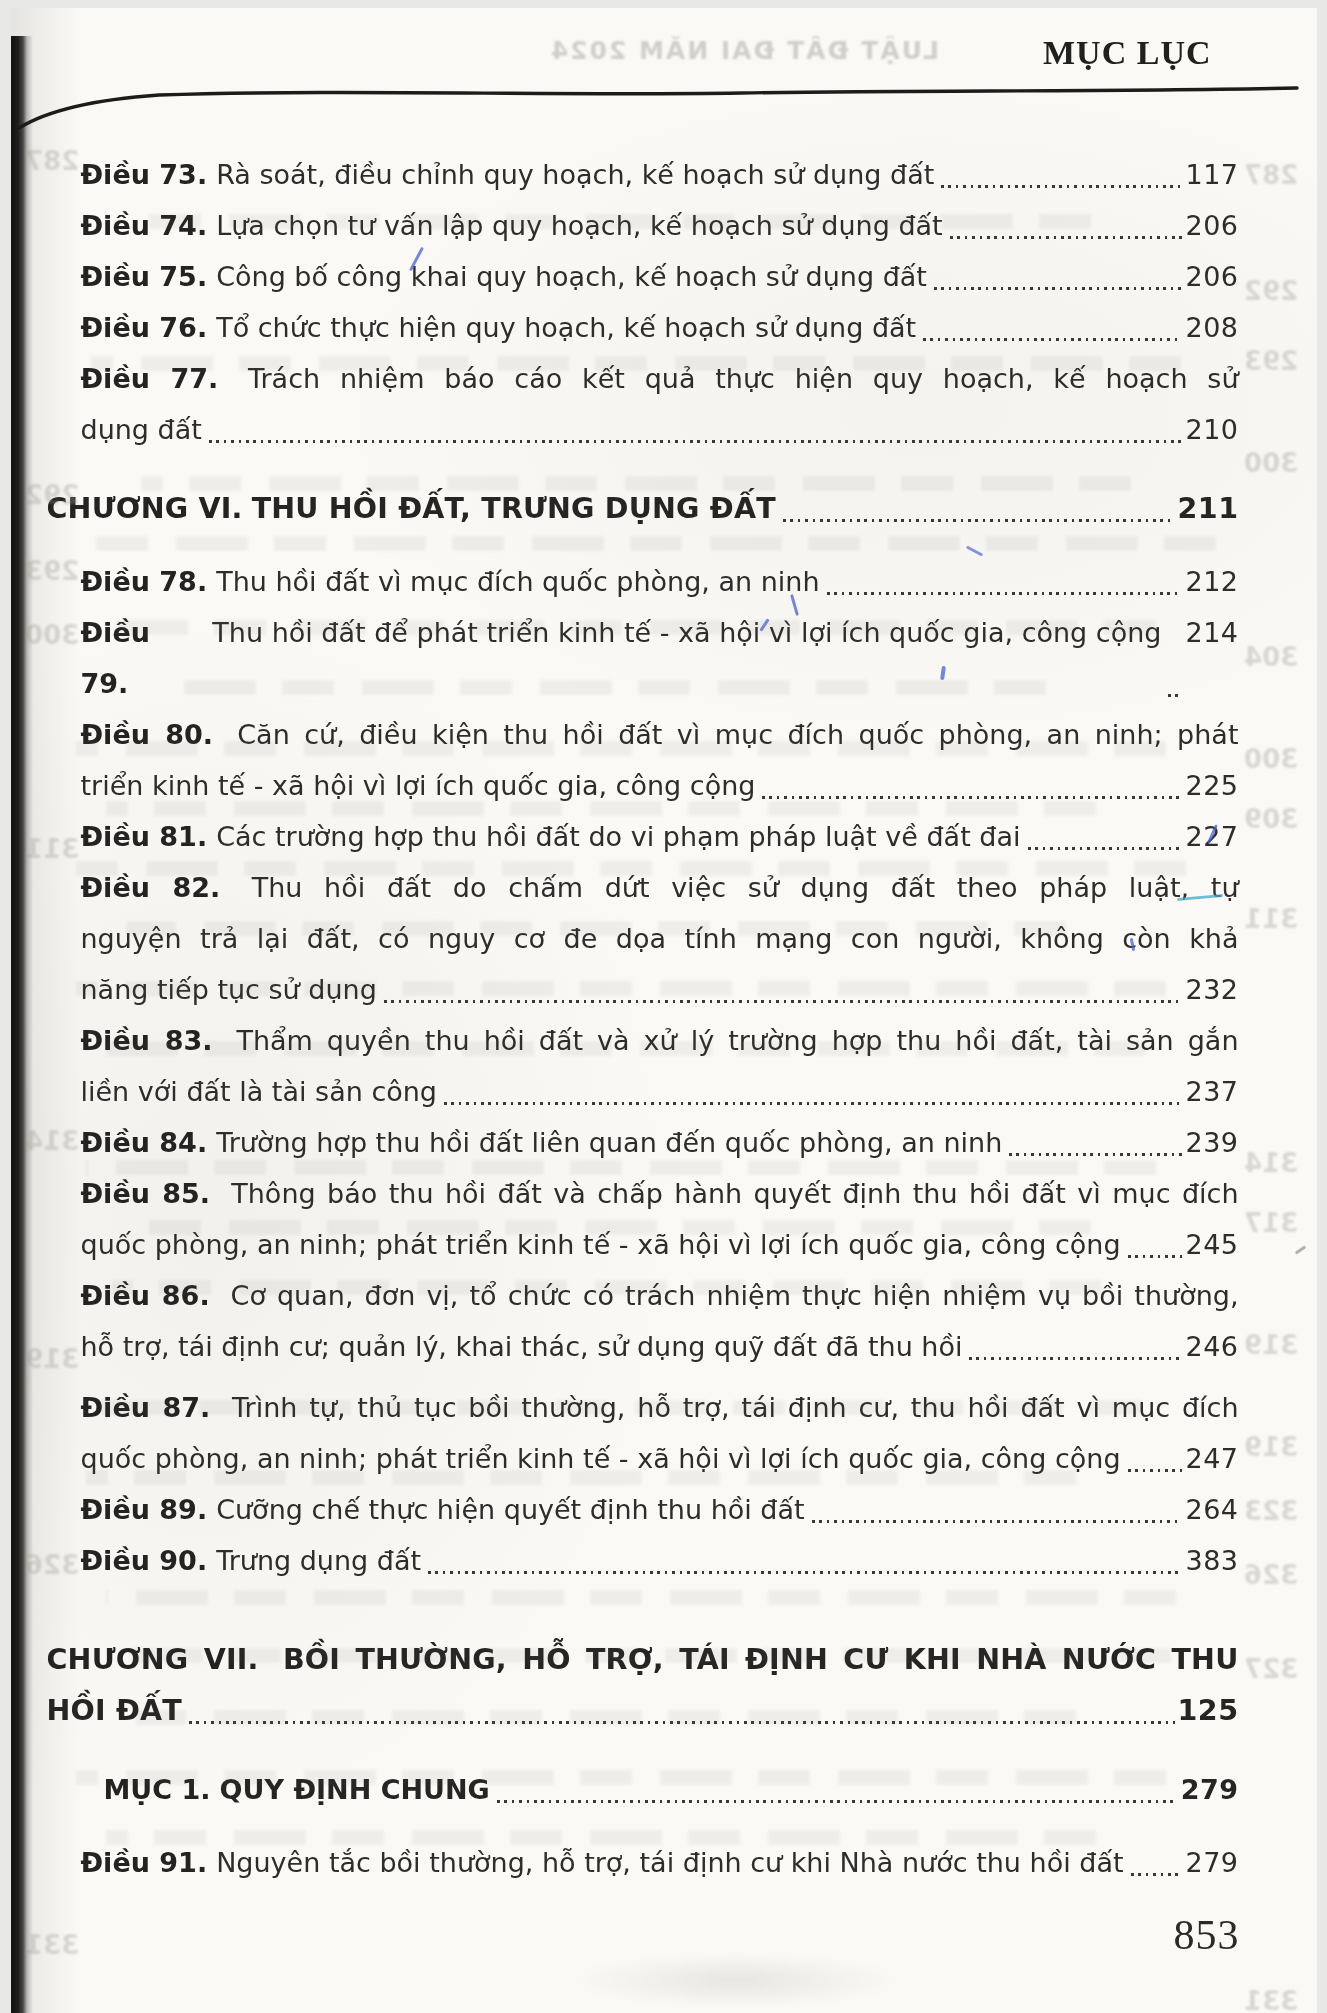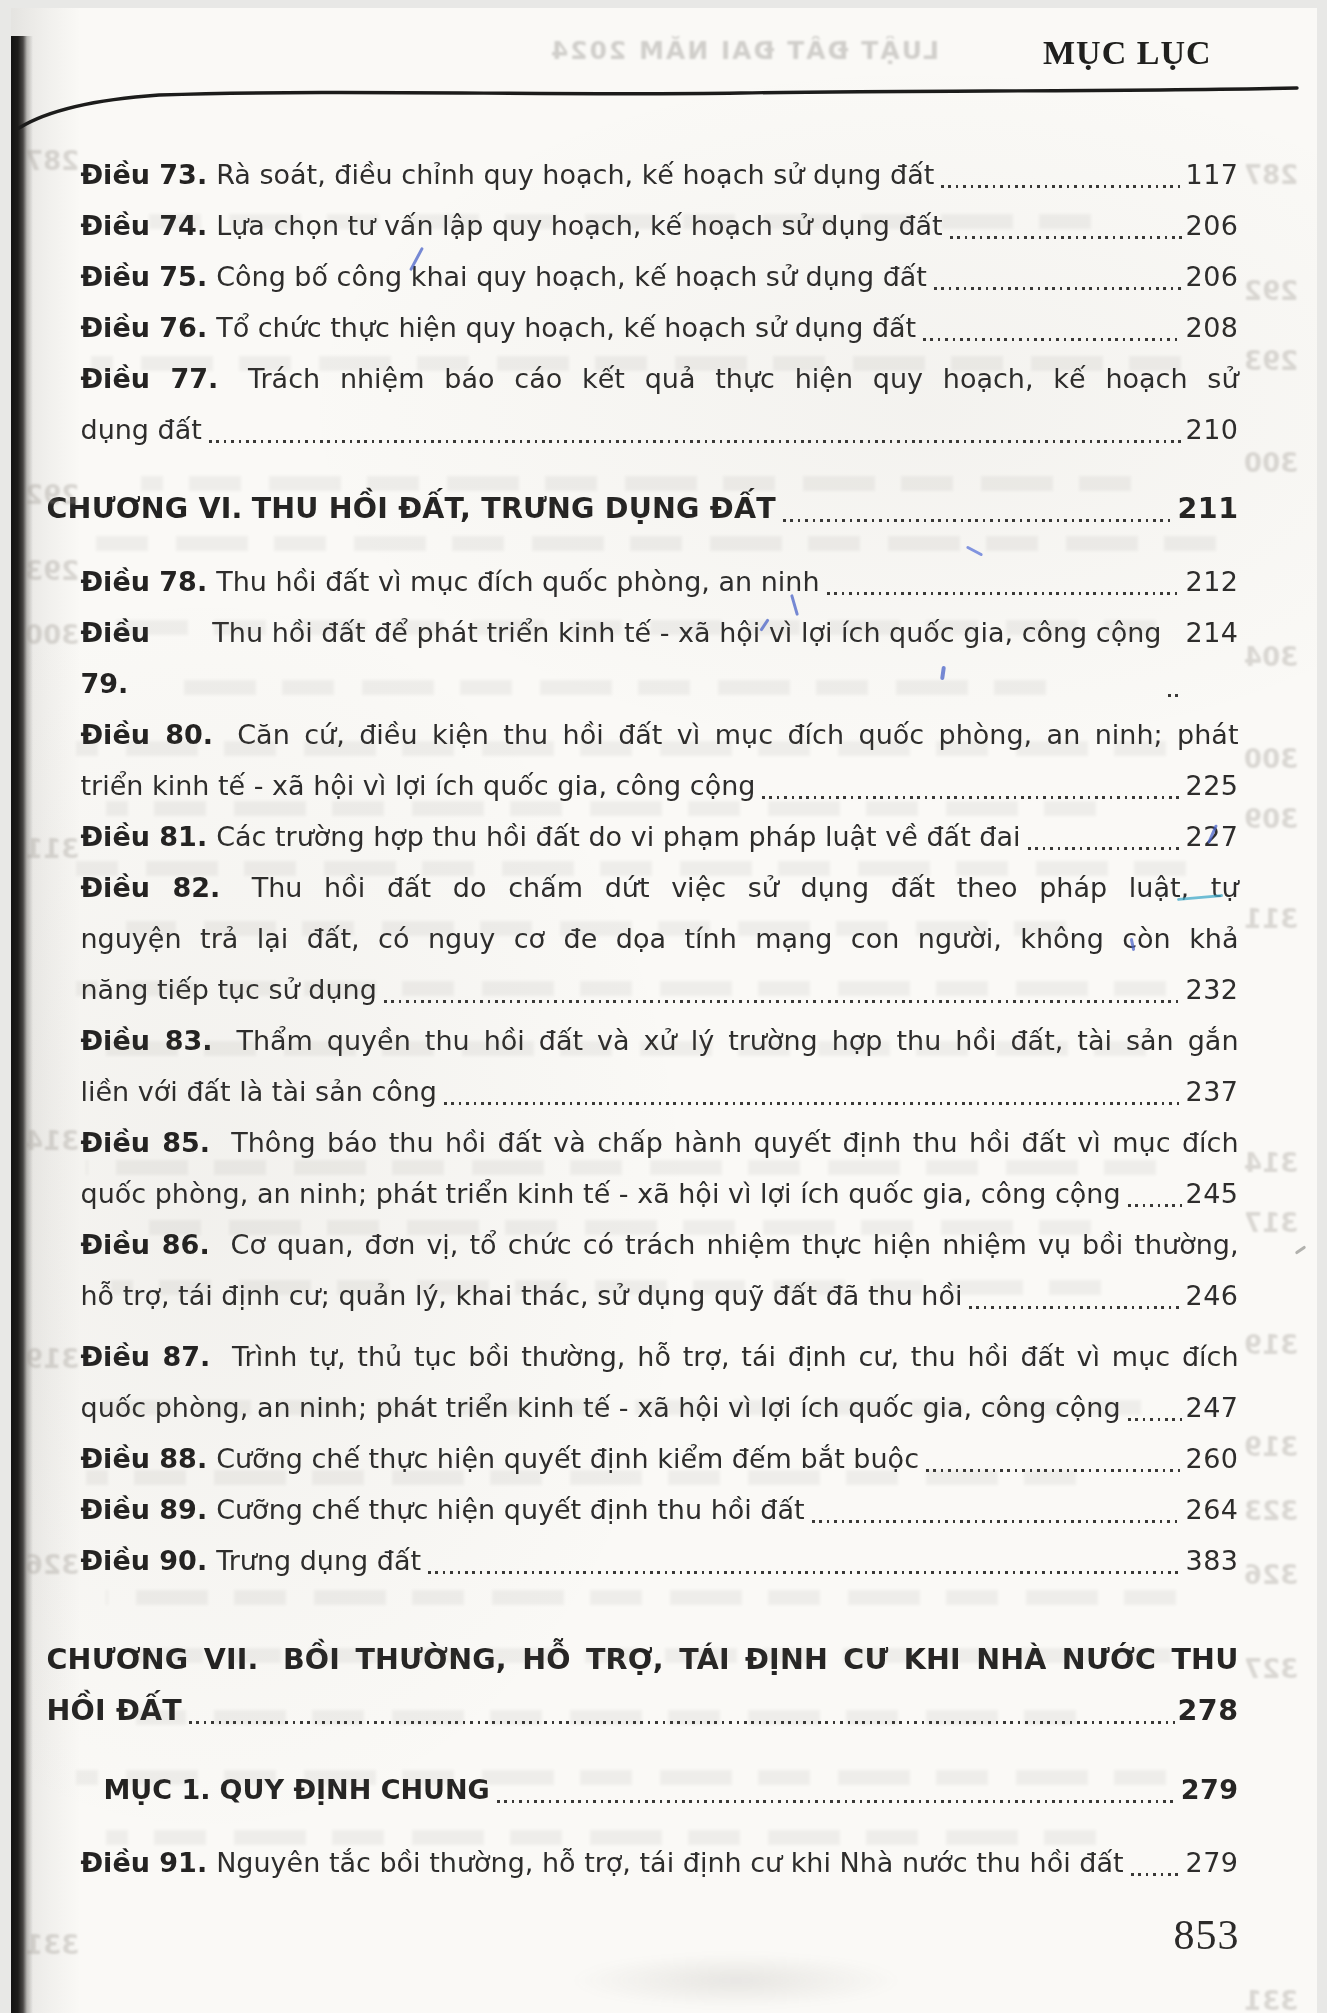--- a/index.html
+++ b/index.html
@@ -187,20 +187,28 @@
       </div>
       <div class="entry article">
         <div class="row just"><b class="label">Điều 83. </b><span class="txt">Thẩm quyền thu hồi đất và xử lý trường hợp thu hồi đất, tài sản gắn</span></div>
         <div class="row final">
           <span class="txt">liền với đất là tài sản công</span>
           <span class="leader"></span>
           <span class="pg">237</span>
         </div>
       </div>
       <div class="entry article">
+        <div class="row final">
+          <b class="label">Điều 84.</b>
+          <span class="txt">Trường hợp thu hồi đất liên quan đến quốc phòng, an ninh</span>
+          <span class="leader"></span>
+          <span class="pg">239</span>
+        </div>
+      </div>
+      <div class="entry article">
         <div class="row just"><b class="label">Điều 85. </b><span class="txt">Thông báo thu hồi đất và chấp hành quyết định thu hồi đất vì mục đích</span></div>
         <div class="row final">
           <span class="txt">quốc phòng, an ninh; phát triển kinh tế - xã hội vì lợi ích quốc gia, công cộng</span>
           <span class="leader"></span>
           <span class="pg">245</span>
         </div>
       </div>
       <div class="entry article">
         <div class="row just"><b class="label">Điều 86. </b><span class="txt">Cơ quan, đơn vị, tổ chức có trách nhiệm thực hiện nhiệm vụ bồi thường,</span></div>
         <div class="row final">
@@ -212,48 +220,40 @@
       <div class="entry article" style="margin-top: 10px;">
         <div class="row just"><b class="label">Điều 87. </b><span class="txt">Trình tự, thủ tục bồi thường, hỗ trợ, tái định cư, thu hồi đất vì mục đích</span></div>
         <div class="row final">
           <span class="txt">quốc phòng, an ninh; phát triển kinh tế - xã hội vì lợi ích quốc gia, công cộng</span>
           <span class="leader"></span>
           <span class="pg">247</span>
         </div>
       </div>
       <div class="entry article">
         <div class="row final">
-          <b class="label">Điều 88.</b>
-          <span class="txt">Cưỡng chế thực hiện quyết định kiểm đếm bắt buộc</span>
-          <span class="leader"></span>
-          <span class="pg">260</span>
-        </div>
-      </div>
-      <div class="entry article">
-        <div class="row final">
           <b class="label">Điều 89.</b>
           <span class="txt">Cưỡng chế thực hiện quyết định thu hồi đất</span>
           <span class="leader"></span>
           <span class="pg">264</span>
         </div>
       </div>
       <div class="entry article">
         <div class="row final">
           <b class="label">Điều 90.</b>
           <span class="txt">Trưng dụng đất</span>
           <span class="leader"></span>
           <span class="pg">383</span>
         </div>
       </div>
       <div class="entry chapter" style="margin-top: 48px;">
         <div class="row just"><b class="label">CHƯƠNG VII. </b><span class="txt">BỒI THƯỜNG, HỖ TRỢ, TÁI ĐỊNH CƯ KHI NHÀ NƯỚC THU</span></div>
         <div class="row final">
           <span class="txt">HỒI ĐẤT</span>
           <span class="leader"></span>
-          <span class="pg">278</span>
+          <span class="pg">125</span>
         </div>
       </div>
       <div class="entry section" style="margin-top: 28px;">
         <div class="row final">
           <b class="label">MỤC 1.</b>
           <span class="txt">QUY ĐỊNH CHUNG</span>
           <span class="leader"></span>
           <span class="pg">279</span>
         </div>
       </div>

